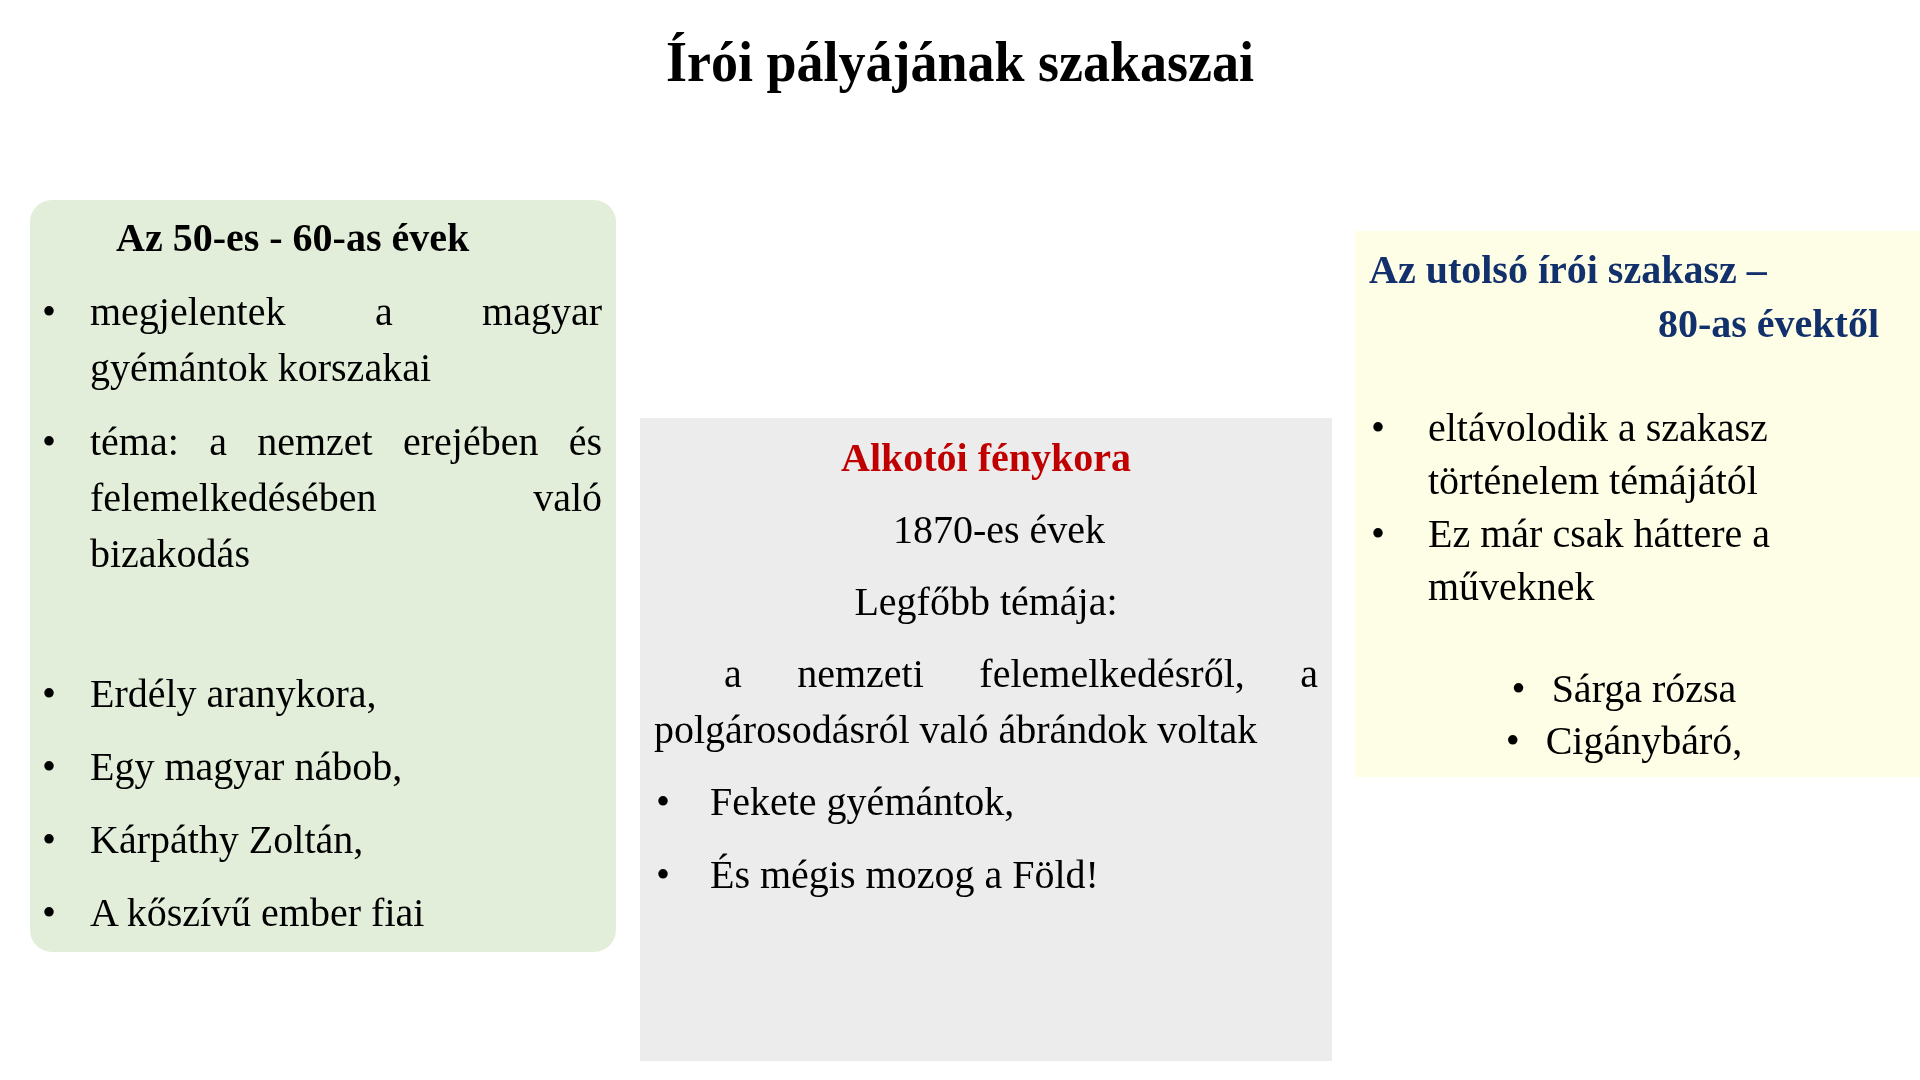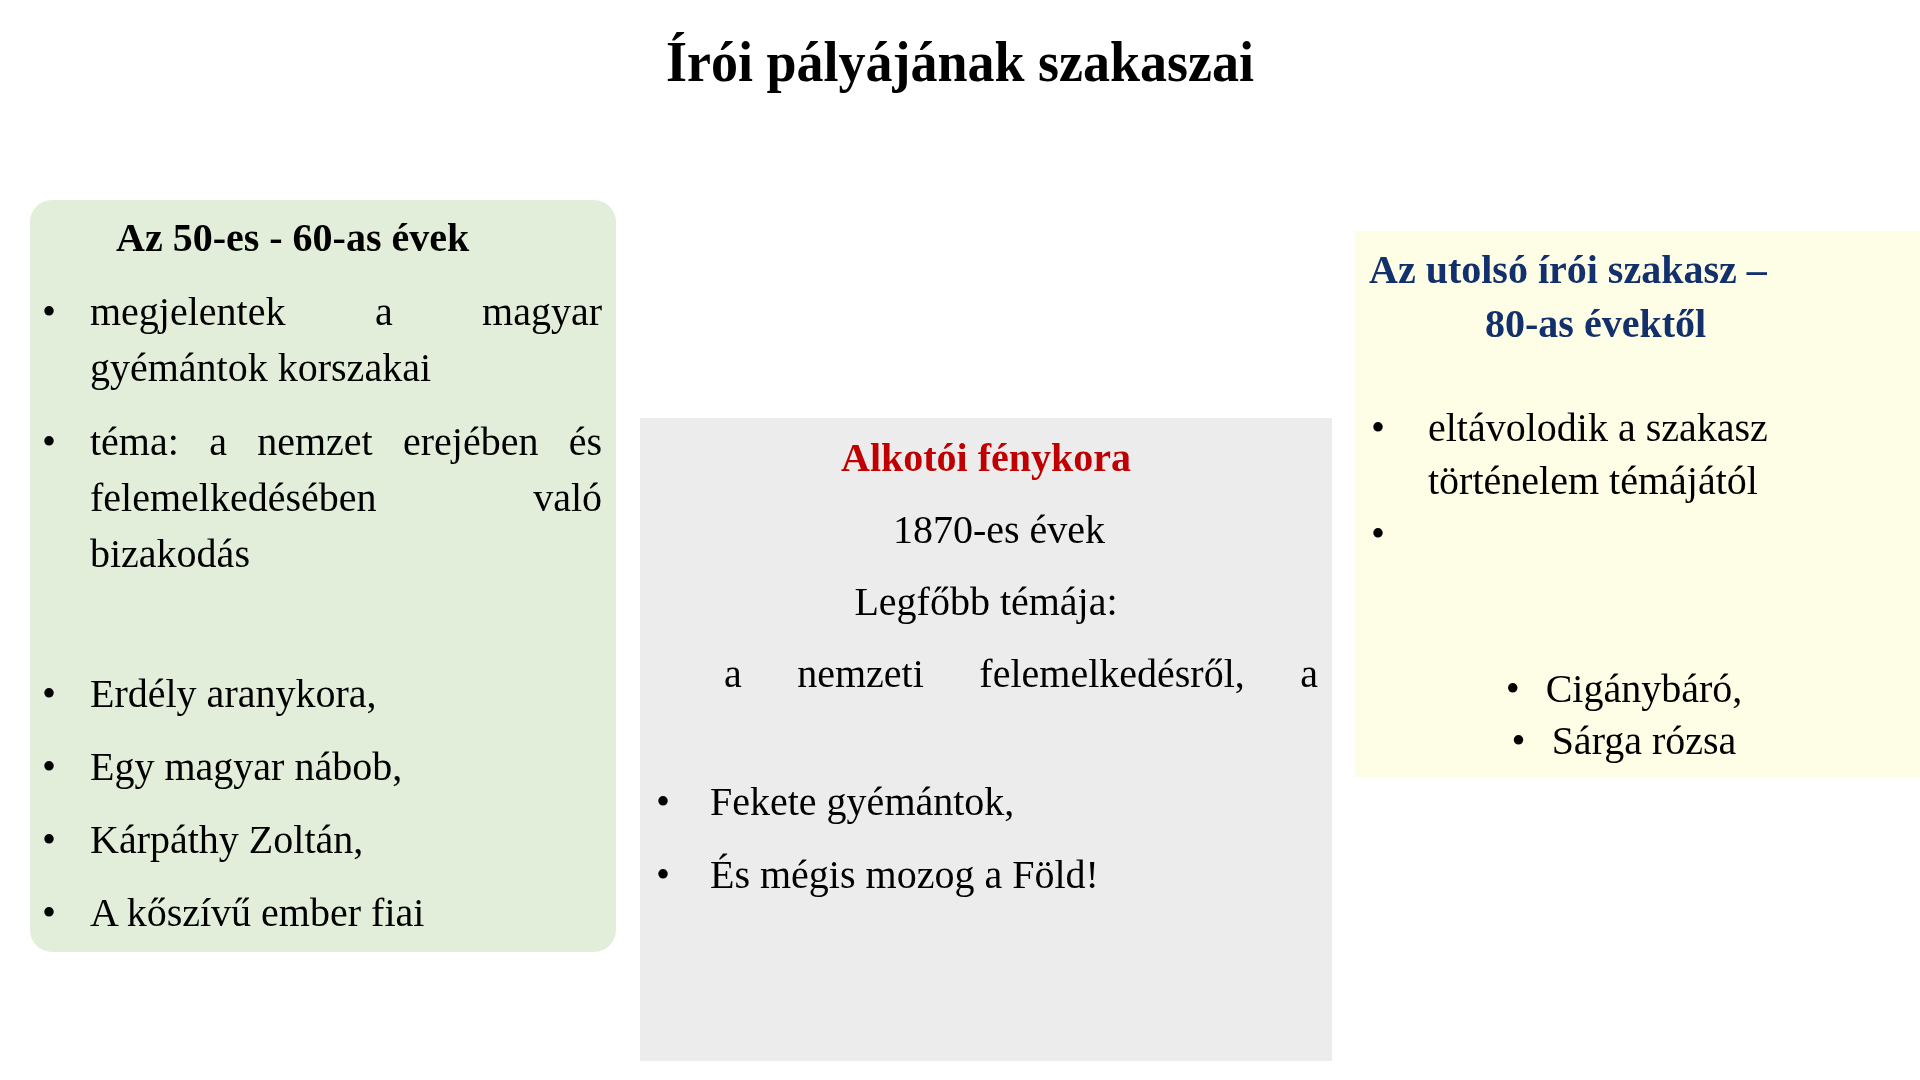--- a/index.html
+++ b/index.html
@@ -40,21 +40,21 @@
     .gray li { position: relative; padding-left: 70px; }
     .gray li .dot { position: absolute; left: 16px; top: 0; }
     .gray .works { top: 356px; }
     .gray .works li { margin-bottom: 17px; }
     .gray .golden { position: absolute; top: 500px; left: 0; width: 692px; text-align: center; color: #ee0000; font-weight: bold; }
     .gray .golden .dot { margin-right: 40px; font-weight: normal; }
 
     
     .yellow .heading { position: absolute; left: 14px; top: 12px; width: 510px; color: #12306b; font-size: 40px; line-height: 54px; }
     .yellow .heading .h1 { display: block; }
-    .yellow .heading .h2 { display: block; padding-left: 116px; }
+    .yellow .heading .h2 { display: block; padding-left: 116px; text-align: right; }
     .yellow ul { list-style: none; margin: 0; padding: 0; position: absolute; left: 0; width: 538px; }
     .yellow li { position: relative; padding-left: 73px; font-size: 40px; line-height: 53px; }
     .yellow li .dot { position: absolute; left: 16px; top: 0; }
     .yellow .y1 { top: 170px; }
     .yellow .y2 { top: 432px; width: 538px; }
     .yellow .y2 li { padding-left: 0; text-align: center; line-height: 52px; }
     .yellow .y2 li .dot { position: static; margin-right: 26px; }
   </style>
 </head>
 <body>
@@ -92,20 +92,21 @@
     </li>
   </ul>
 </div>
 
 <div class="panel gray">
   <div class="center red-heading fs">Alkotói fénykora</div>
   <div class="center years fs">1870-es évek</div>
   <div class="center topic fs">Legfőbb témája:</div>
   <div class="desc fs">
     <span class="l1">a nemzeti felemelkedésről, a</span>
+    <span style="display:block;text-indent:0;">polgárosodásról való ábrándok voltak</span>
   </div>
   <ul class="works fs">
     <li>
       <span class="dot">•</span>
       <span>Fekete gyémántok,</span>
     </li>
     <li>
       <span class="dot">•</span>
       <span>És mégis mozog a Föld!</span>
     </li>
@@ -117,23 +118,24 @@
     <span class="h1">Az utolsó írói szakasz –</span>
     <span class="h2">80-as évektől</span>
   </div>
   <ul class="y1">
     <li>
       <span class="dot">•</span>
       <span>eltávolodik a szakasz történelem témájától</span>
     </li>
     <li>
       <span class="dot">•</span>
+      <span>Ez már csak háttere a műveknek</span>
     </li>
   </ul>
   <ul class="y2">
     <li>
-      <span class="dot">•</span><span>Cigánybáró,</span>
+      <span class="dot">•</span><span>Sárga rózsa</span>
     </li>
     <li>
-      <span class="dot">•</span><span>Sárga rózsa</span>
+      <span class="dot">•</span><span>Cigánybáró,</span>
     </li>
   </ul>
 </div>
 
 </body></html>

